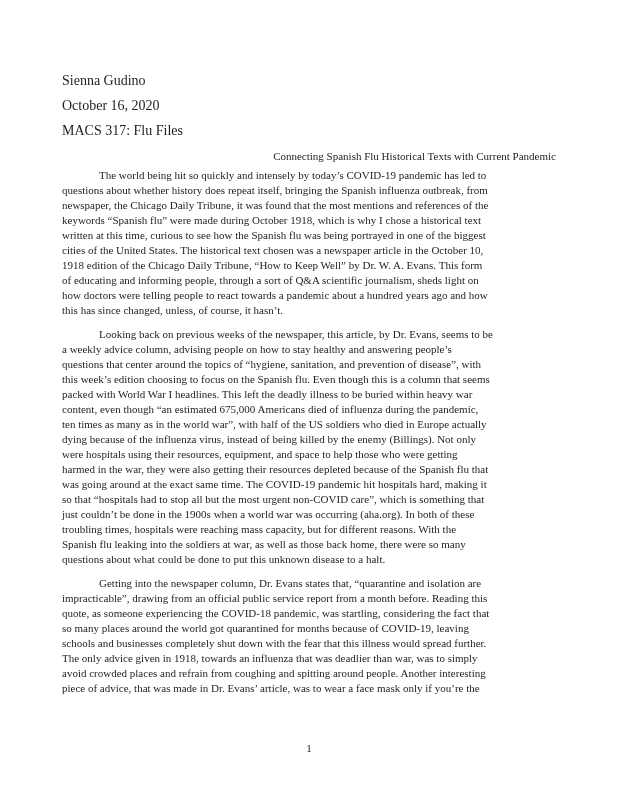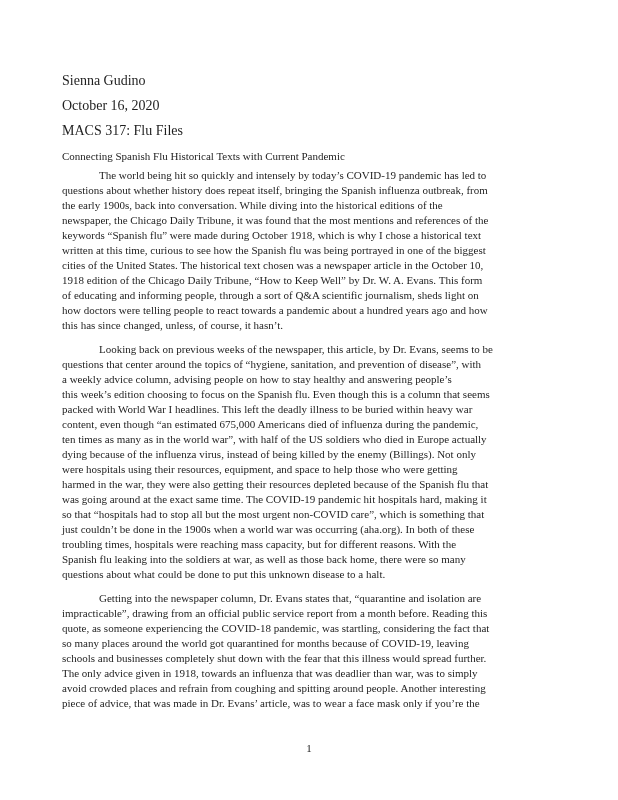--- a/index.html
+++ b/index.html
@@ -24,21 +24,21 @@
   }
   .header-line {
     height: 25px;
     font-size: 14px;
     line-height: 14px;
     white-space: nowrap;
   }
   .essay-title {
     font-size: 11px;
     line-height: 14px;
-    text-align: left;
+    text-align: right;
     margin: 0 0 5px 0;
     white-space: nowrap;
   }
   .paragraph {
     margin: 0 0 9px 0;
   }
   .line {
     font-size: 11px;
     line-height: 15px;
     white-space: nowrap;
@@ -65,34 +65,33 @@
   <div class="header">
     <div class="header-line">Sienna Gudino</div>
     <div class="header-line">October 16, 2020</div>
     <div class="header-line">MACS 317: Flu Files</div>
   </div>
   <div class="essay-title">Connecting Spanish Flu Historical Texts with Current Pandemic</div>
   <div class="essay-body">
       <div class="paragraph">
         <div class="line first">The world being hit so quickly and intensely by today’s COVID-19 pandemic has led to</div>
         <div class="line">questions about whether history does repeat itself, bringing the Spanish influenza outbreak, from</div>
-        <div class="line">the early 1900s, back into conversation. While diving into the historical editions of the</div>
         <div class="line"><span class="">newspaper, the </span><span class="it">Chicago Daily Tribune</span><span class="">, it was found that the most mentions and references of the</span></div>
         <div class="line">keywords “Spanish flu” were made during October 1918, which is why I chose a historical text</div>
         <div class="line">written at this time, curious to see how the Spanish flu was being portrayed in one of the biggest</div>
         <div class="line">cities of the United States. The historical text chosen was a newspaper article in the October 10,</div>
         <div class="line"><span class="">1918 edition of the </span><span class="it">Chicago Daily Tribune</span><span class="">, “How to Keep Well” by Dr. W. A. Evans. This form</span></div>
         <div class="line">of educating and informing people, through a sort of Q&amp;A scientific journalism, sheds light on</div>
         <div class="line">how doctors were telling people to react towards a pandemic about a hundred years ago and how</div>
         <div class="line">this has since changed, unless, of course, it hasn’t.</div>
       </div>
       <div class="paragraph">
         <div class="line first">Looking back on previous weeks of the newspaper, this article, by Dr. Evans, seems to be</div>
+        <div class="line">a weekly advice column, advising people on how to stay healthy and answering people’s</div>
         <div class="line">questions that center around the topics of “hygiene, sanitation, and prevention of disease”, with</div>
-        <div class="line">a weekly advice column, advising people on how to stay healthy and answering people’s</div>
         <div class="line">this week’s edition choosing to focus on the Spanish flu. Even though this is a column that seems</div>
         <div class="line">packed with World War I headlines. This left the deadly illness to be buried within heavy war</div>
         <div class="line">content, even though “an estimated 675,000 Americans died of influenza during the pandemic,</div>
         <div class="line">ten times as many as in the world war”, with half of the US soldiers who died in Europe actually</div>
         <div class="line">dying because of the influenza virus, instead of being killed by the enemy (Billings). Not only</div>
         <div class="line">were hospitals using their resources, equipment, and space to help those who were getting</div>
         <div class="line">harmed in the war, they were also getting their resources depleted because of the Spanish flu that</div>
         <div class="line">was going around at the exact same time. The COVID-19 pandemic hit hospitals hard, making it</div>
         <div class="line">so that “hospitals had to stop all but the most urgent non-COVID care”, which is something that</div>
         <div class="line">just couldn’t be done in the 1900s when a world war was occurring (aha.org). In both of these</div>

